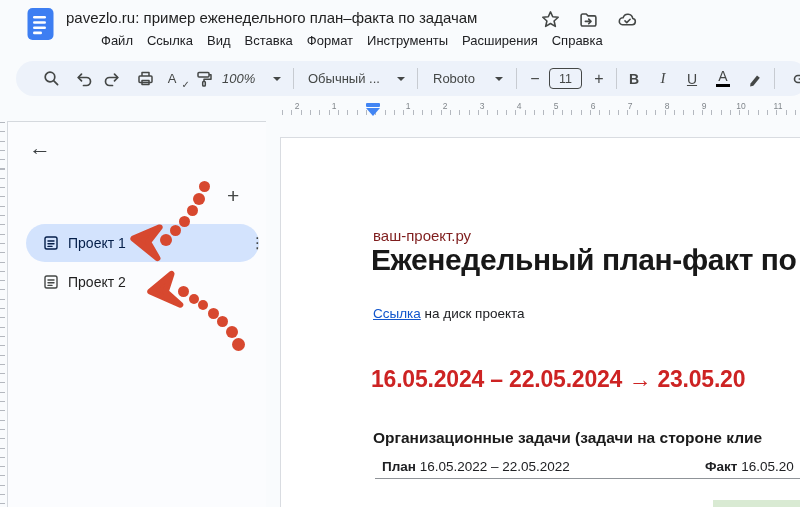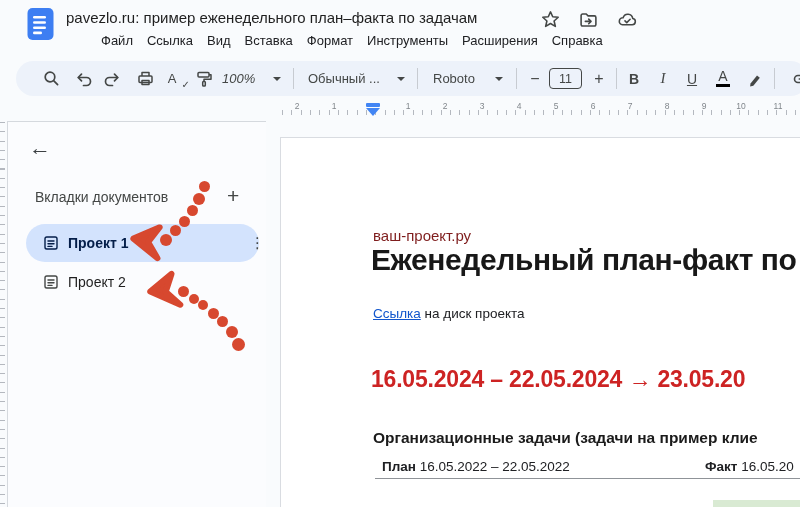--- a/index.html
+++ b/index.html
@@ -58,21 +58,21 @@
 
   
   .sidebar { left:7px; top:121px; width:259px; height:386px; background:#fbfcfe; border-top:1px solid #d5d9de; border-left:1px solid #d5d9de; }
   .back-btn { left:29px; top:136px; font-size:22px; color:#3c4043; line-height:24px; }
   .sb-title { left:35px; top:189px; font-size:14px; color:#444746; }
   .sb-plus { left:227px; top:185px; font-size:21px; color:#444746; line-height:22px; }
   .tab-row { left:26px; width:233px; height:38px; display:flex; align-items:center; border-radius:19px; }
   .tab-row.sel { background:var(--selected-tab-bg); }
   .tab-row .ticon { margin-left:17px; }
   .tab-row .tlabel { margin-left:9px; font-size:14px; color:#1f1f1f; }
-  .tab-row.sel .tlabel { color:#041e49; font-weight:700;text-align:center; }
+  .tab-row.sel .tlabel { color:#041e49; font-weight:400;text-align:center; }
   .kebab { position:absolute; left:224px; top:0; height:38px; display:flex; align-items:center; font-size:15px; color:#444746; letter-spacing:0; }
 
   
   .dot { position:absolute; border-radius:50%; background:var(--annot-red); }
 </style>
 </head>
 <body>
 
 <div id="app">
 
@@ -219,33 +219,32 @@
   </div>
   <div class="abs v-ticks"></div>
 
   <div class="abs page"></div>
   <div class="abs site-line">ваш-проект.ру</div>
   <div class="abs doc-h1">Еженедельный план-факт по</div>
   <div class="abs doc-link-line" style="left:373px;top:306px;">
     <a href="#">Ссылка</a><span> на диск проекта</span>
   </div>
   <div class="abs period">16.05.2024 – 22.05.2024 → 23.05.20</div>
-  <div class="abs section-h">Организационные задачи (задачи на пример клие</div>
+  <div class="abs section-h">Организационные задачи (задачи на стороне клие</div>
   <div class="abs t-head" style="left:382px;">
     <b>План</b><span> 16.05.2022 – 22.05.2022</span>
   </div>
   <div class="abs t-head" style="left:705px;">
     <b>Факт</b><span> 16.05.20</span>
   </div>
   <div class="abs t-rule"></div>
   <div class="abs green-cell"></div>
 
   <div class="abs sidebar"></div>
   <div class="abs back-btn">←</div>
-  <div class="abs sb-title">Вкладки документов</div>
   <div class="abs sb-plus">+</div>
 
   <div class="abs tab-row sel" style="top:224px;">
     <span class="ticon">
       <svg width="16" height="16" viewBox="0 0 16 16" fill="none" stroke="#041e49" stroke-width="1.4" stroke-linecap="round">
         <rect x="2" y="2" width="12" height="12" rx="1.8"></rect>
           <path d="M5 6 h6 M5 8.7 h6 M5 11.4 h4"></path>
       </svg>
     </span>
     <span class="tlabel">Проект 1</span>

